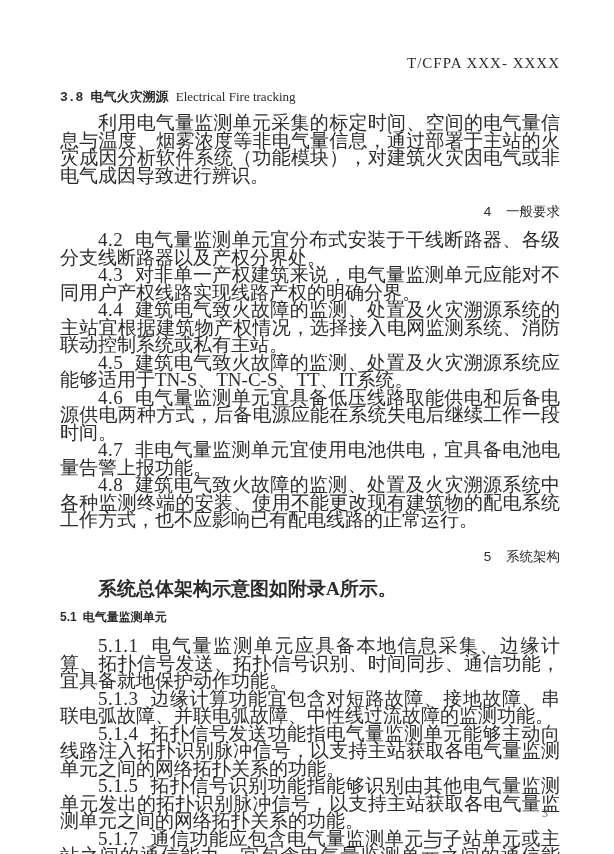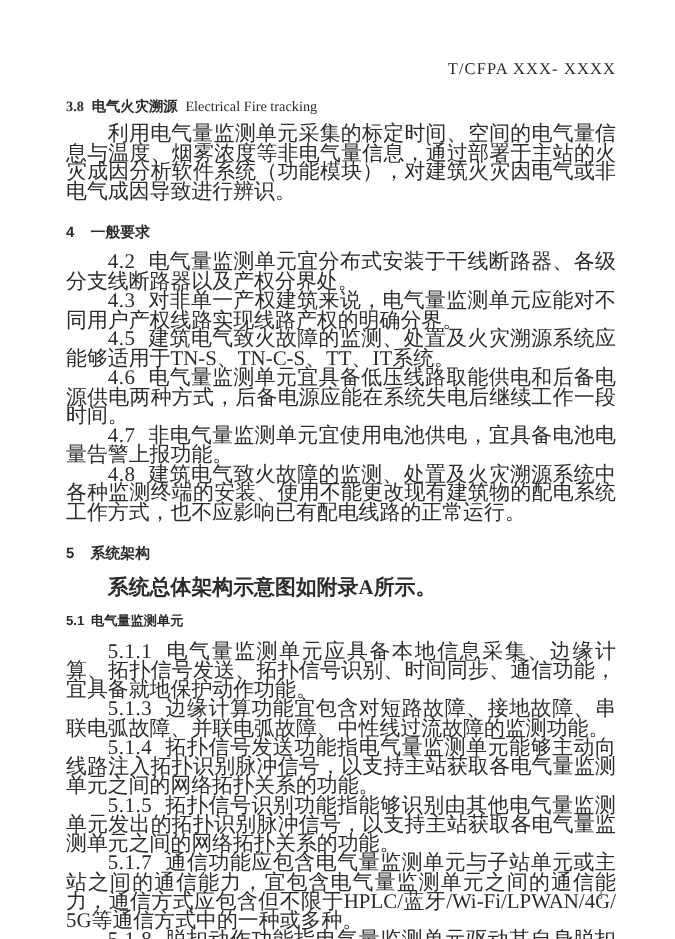--- a/index.html
+++ b/index.html
@@ -23,41 +23,42 @@
     margin-bottom: 16px;
     font-family: "Liberation Serif", "DejaVu Serif", serif;
   }
   .term-heading {
     margin: 0 0 7px 0;
     font-size: 13px;
     line-height: 18px;
     font-weight: 700;
     font-family: "Liberation Sans", "DejaVu Sans", sans-serif;
   }
-  .term-heading .t-num { margin-right: 0.55em; font-family: Liberation Serif, serif; }
+  .term-heading .t-num { margin-right: 0.55em; font-family: Liberation Mono, monospace; }
   .term-heading .t-zh { margin-right: 0.55em; }
   .term-heading .t-en {
     font-weight: 400;
     font-family: "Liberation Serif", "DejaVu Serif", serif;
   }
   .para, .clause {
     margin: 0;
     font-size: 19px;
     line-height: 17.5px;
     text-indent: 2em;
     text-align: justify;
     word-break: break-all;
   }
   .clause .c-num { margin-right: 0.6em; letter-spacing: 0.5px; }
   .sec-heading {
     margin: 19px 0 10px 0;
     font-size: 13.5px;
     line-height: 18px;
-    font-weight: 700;
+    font-weight: 400;
     font-family: "Liberation Sans", "DejaVu Sans", sans-serif;
+    text-align: right;
   }
   .sec-heading .sec-num { margin-right: 1.1em; }
   .sub-heading {
     margin: 11px 0 11px 0;
     font-size: 12px;
     line-height: 18px;
     font-weight: 700;
     font-family: "Liberation Sans", "DejaVu Sans", sans-serif;
   }
   .sub-heading .sec-num { margin-right: 0.5em; }
@@ -88,20 +89,21 @@
   </h3>
 
   <p class="para">利用电气量监测单元采集的标定时间、空间的电气量信息与温度、烟雾浓度等非电气量信息，通过部署于主站的火灾成因分析软件系统（功能模块），对建筑火灾因电气或非电气成因导致进行辨识。</p>
 
   <h2 class="sec-heading">
     <span class="sec-num">4</span><span>一般要求</span>
   </h2>
 
   <p class="clause"><span class="c-num">4.2</span><span>电气量监测单元宜分布式安装于干线断路器、各级分支线断路器以及产权分界处。</span></p>
   <p class="clause"><span class="c-num">4.3</span><span>对非单一产权建筑来说，电气量监测单元应能对不同用户产权线路实现线路产权的明确分界。</span></p>
+  <p class="clause"><span class="c-num">4.4</span><span>建筑电气致火故障的监测、处置及火灾溯源系统的主站宜根据建筑物产权情况，选择接入电网监测系统、消防联动控制系统或私有主站。</span></p>
   <p class="clause"><span class="c-num">4.5</span><span>建筑电气致火故障的监测、处置及火灾溯源系统应能够适用于TN-S、TN-C-S、TT、IT系统。</span></p>
   <p class="clause"><span class="c-num">4.6</span><span>电气量监测单元宜具备低压线路取能供电和后备电源供电两种方式，后备电源应能在系统失电后继续工作一段时间。</span></p>
   <p class="clause"><span class="c-num">4.7</span><span>非电气量监测单元宜使用电池供电，宜具备电池电量告警上报功能。</span></p>
   <p class="clause"><span class="c-num">4.8</span><span>建筑电气致火故障的监测、处置及火灾溯源系统中各种监测终端的安装、使用不能更改现有建筑物的配电系统工作方式，也不应影响已有配电线路的正常运行。</span></p>
 
   <h2 class="sec-heading">
     <span class="sec-num">5</span><span>系统架构</span>
   </h2>
 
   <p class="para sec-intro">系统总体架构示意图如附录A所示。</p>

